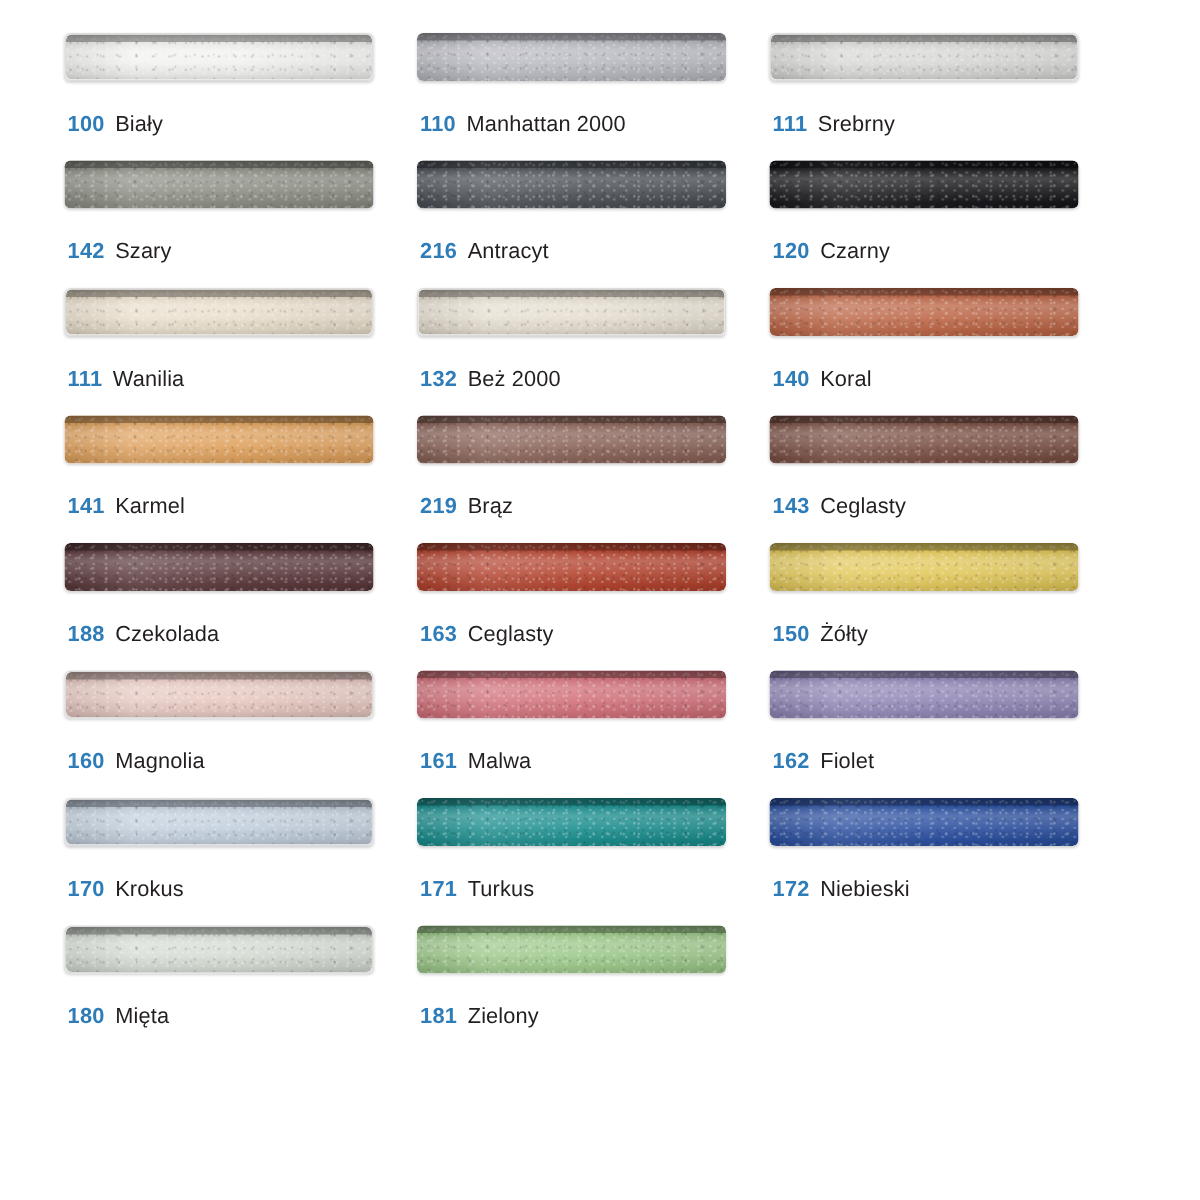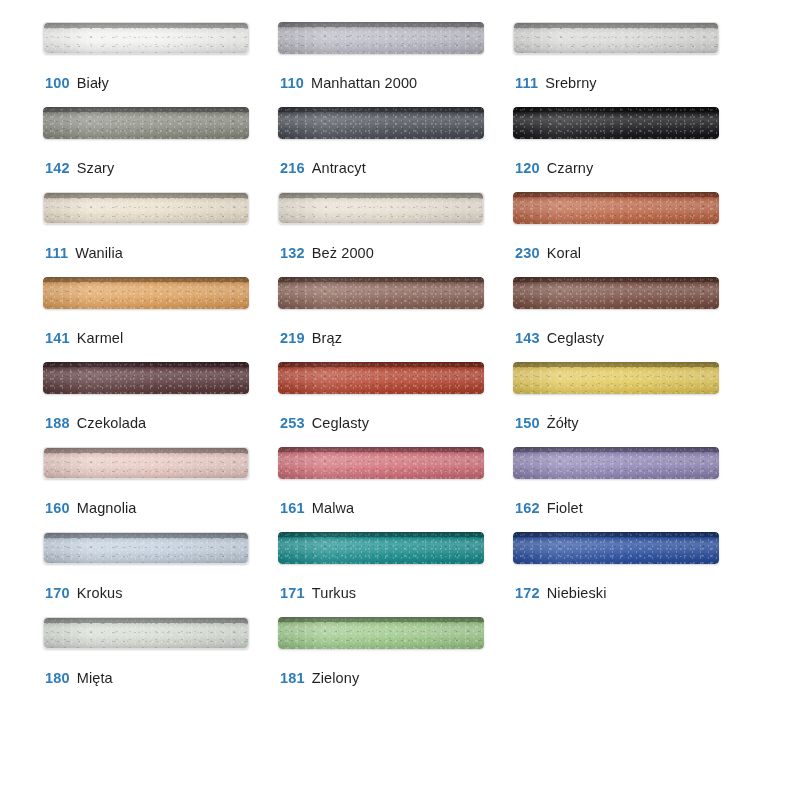--- a/index.html
+++ b/index.html
@@ -201,21 +201,21 @@
         </div>
         <div class="swatch-label"><span class="swatch-code">132</span><span class="swatch-name">Beż 2000</span></div>
       </div>
       <div class="swatch-cell">
         <div class="swatch-chip">
           <div class="chip-body" style="background: rgb(189, 102, 70);"></div>
           <div class="chip-sheen"></div>
           <div class="chip-grain"></div>
           <div class="chip-top"></div>
         </div>
-        <div class="swatch-label"><span class="swatch-code">230</span><span class="swatch-name">Koral</span></div>
+        <div class="swatch-label"><span class="swatch-code">140</span><span class="swatch-name">Koral</span></div>
       </div>
       <div class="swatch-cell">
         <div class="swatch-chip">
           <div class="chip-body" style="background: rgb(224, 162, 94);"></div>
           <div class="chip-sheen"></div>
           <div class="chip-grain"></div>
           <div class="chip-top"></div>
         </div>
         <div class="swatch-label"><span class="swatch-code">141</span><span class="swatch-name">Karmel</span></div>
       </div>
@@ -246,21 +246,21 @@
         </div>
         <div class="swatch-label"><span class="swatch-code">188</span><span class="swatch-name">Czekolada</span></div>
       </div>
       <div class="swatch-cell">
         <div class="swatch-chip">
           <div class="chip-body" style="background: rgb(180, 67, 46);"></div>
           <div class="chip-sheen"></div>
           <div class="chip-grain"></div>
           <div class="chip-top"></div>
         </div>
-        <div class="swatch-label"><span class="swatch-code">253</span><span class="swatch-name">Ceglasty</span></div>
+        <div class="swatch-label"><span class="swatch-code">163</span><span class="swatch-name">Ceglasty</span></div>
       </div>
       <div class="swatch-cell">
         <div class="swatch-chip">
           <div class="chip-body" style="background: rgb(227, 201, 91);"></div>
           <div class="chip-sheen"></div>
           <div class="chip-grain"></div>
           <div class="chip-top"></div>
         </div>
         <div class="swatch-label"><span class="swatch-code">150</span><span class="swatch-name">Żółty</span></div>
       </div>

